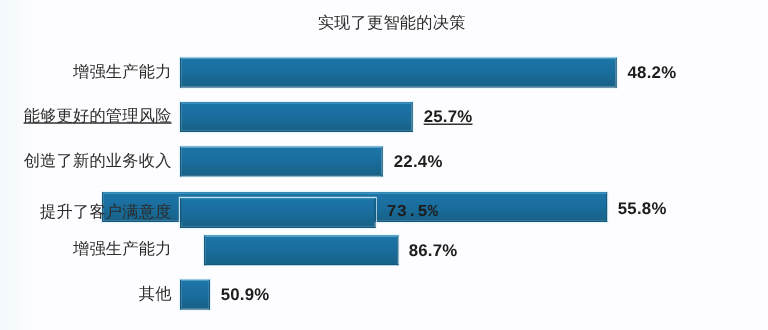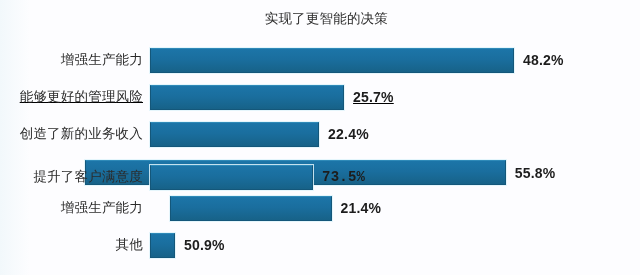--- a/index.html
+++ b/index.html
@@ -110,21 +110,21 @@
     <div class="bar-wrap">
       <div class="bar" style="width: 163.08px;"></div>
       <div class="value-label">73.5%</div>
     </div>
   </div>
 
   <div class="bar-row" style="top:195px;gap:20px;">
     <div class="cat-label">增强生产能力</div>
     <div class="bar-wrap">
       <div class="bar" style="width: 161.57px;"></div>
-      <div class="value-label">21.4%</div>
+      <div class="value-label">86.7%</div>
     </div>
   </div>
 
   <div class="bar-row" style="top:232px;">
     <div class="cat-label">其他</div>
     <div class="bar-wrap">
       <div class="bar" style="width: 24.915px;"></div>
       <div class="value-label">50.9%</div>
     </div>
   </div>

